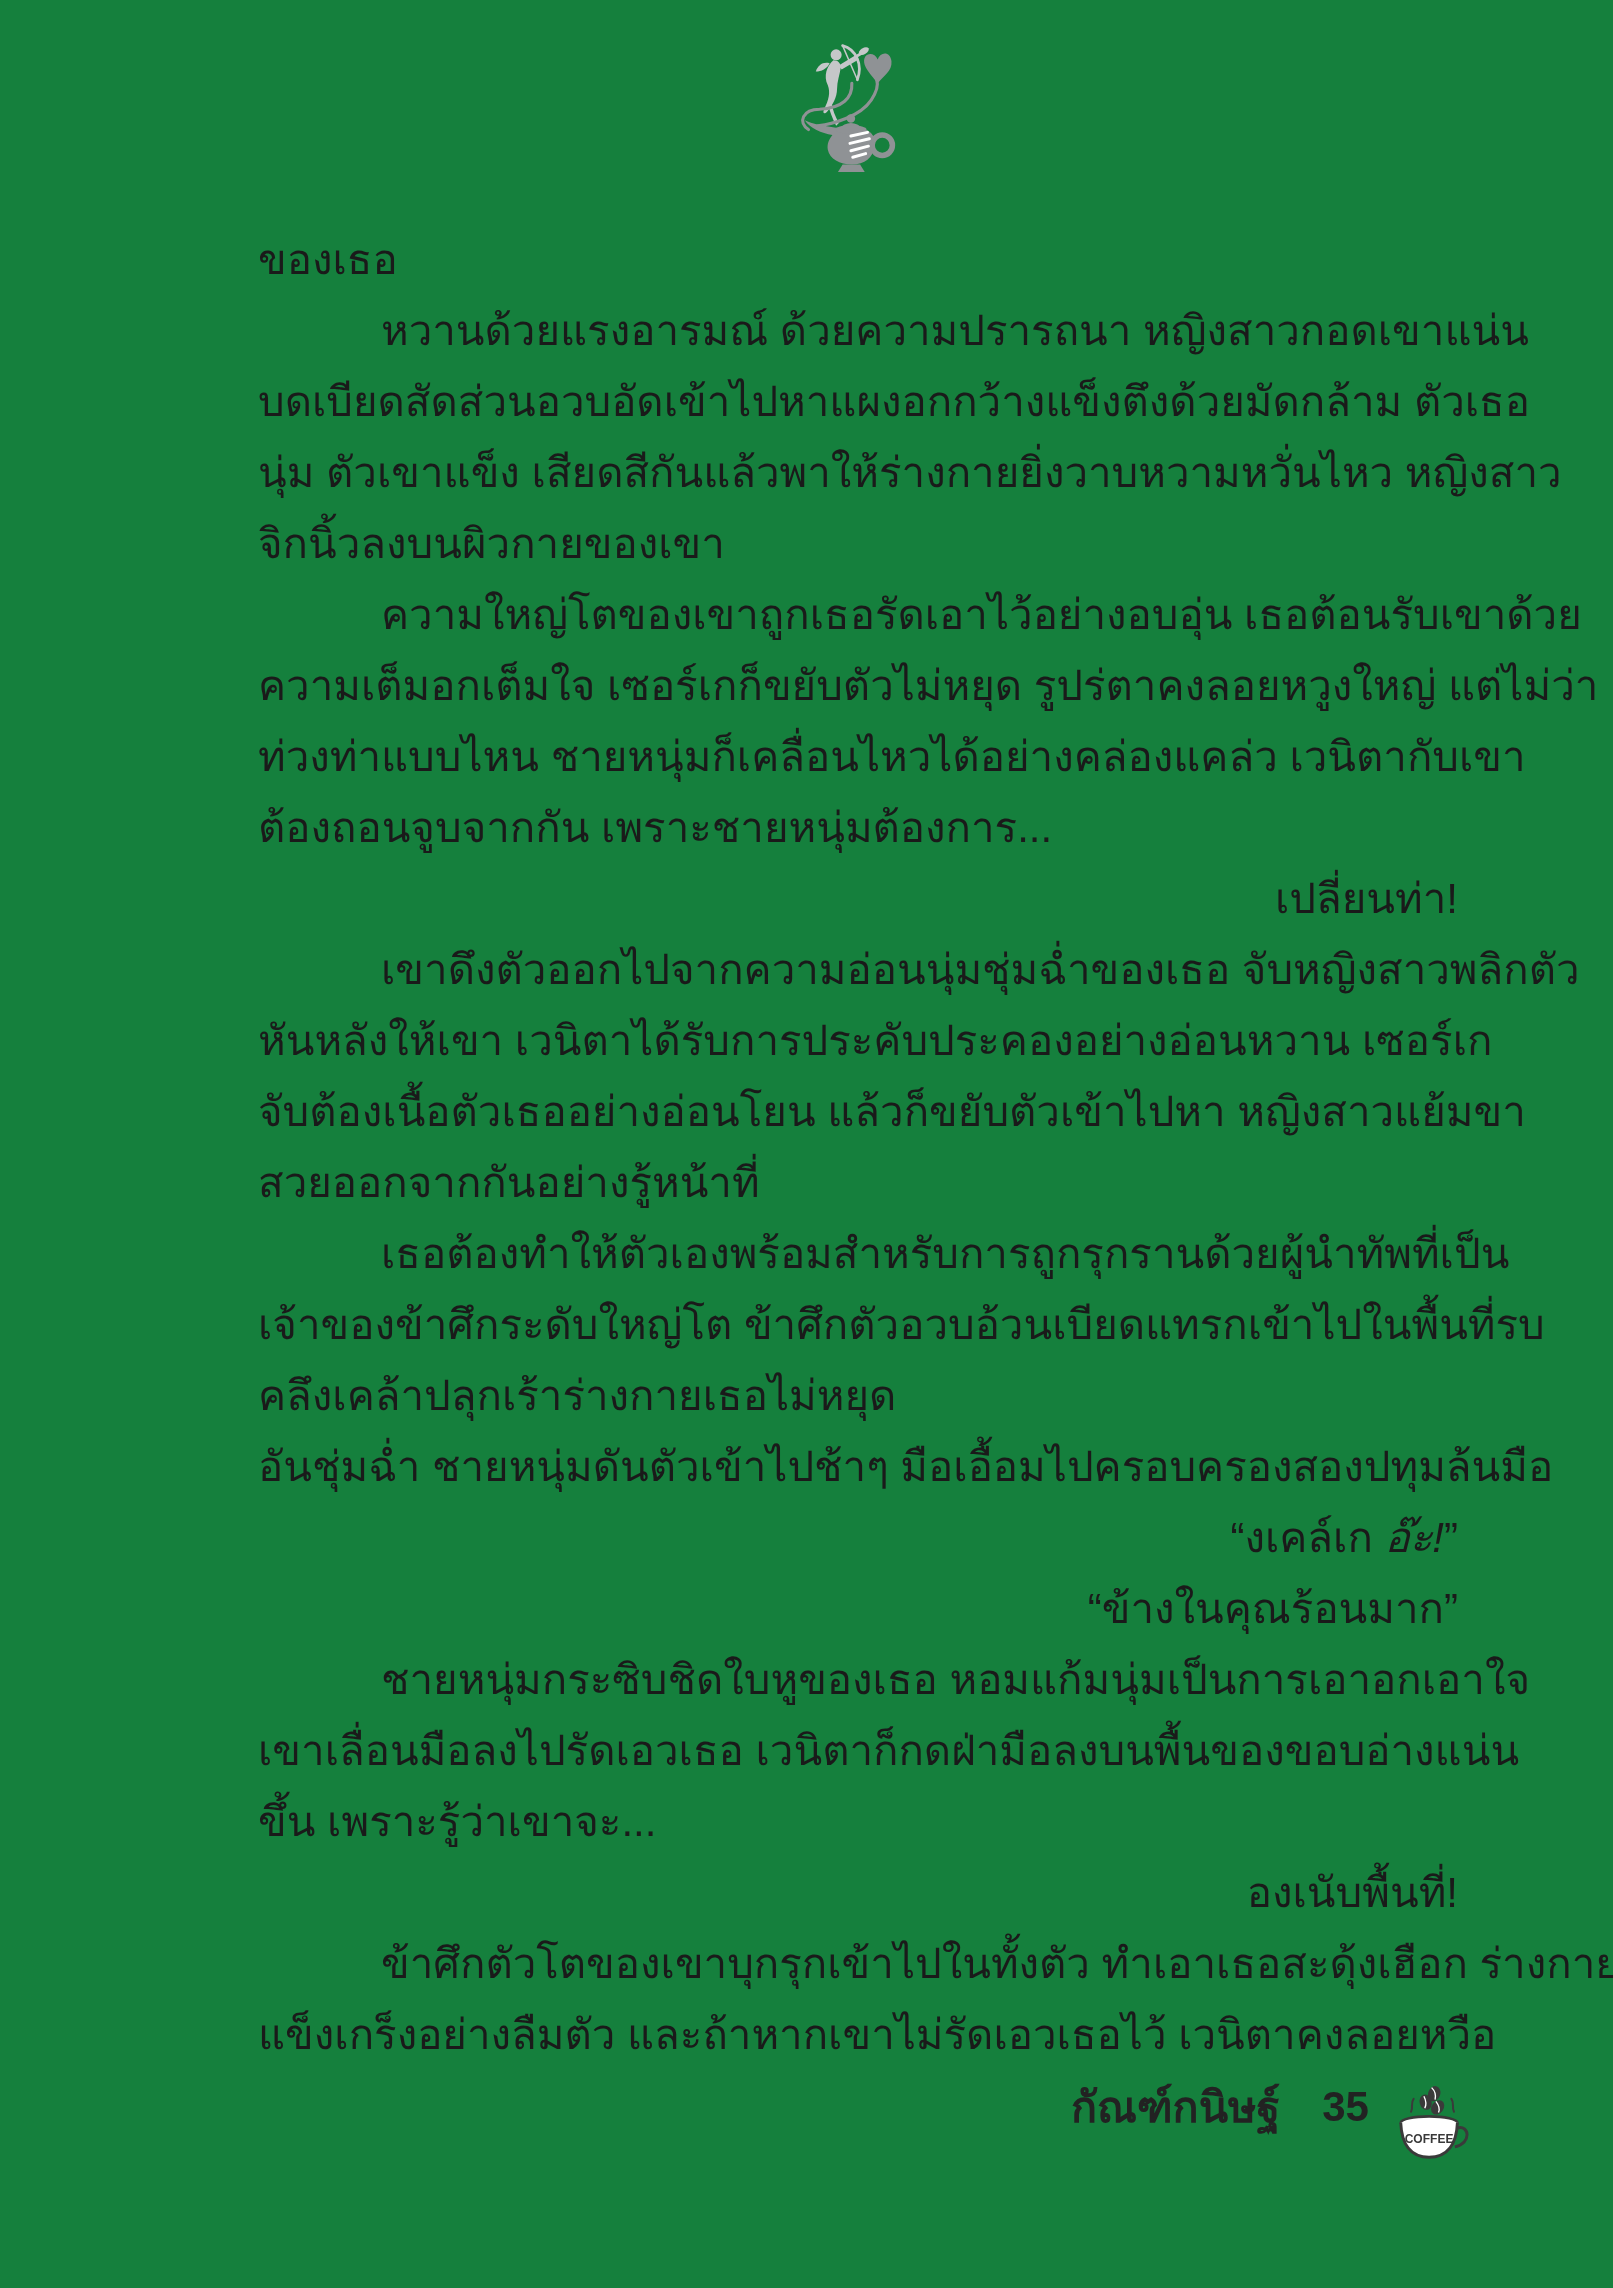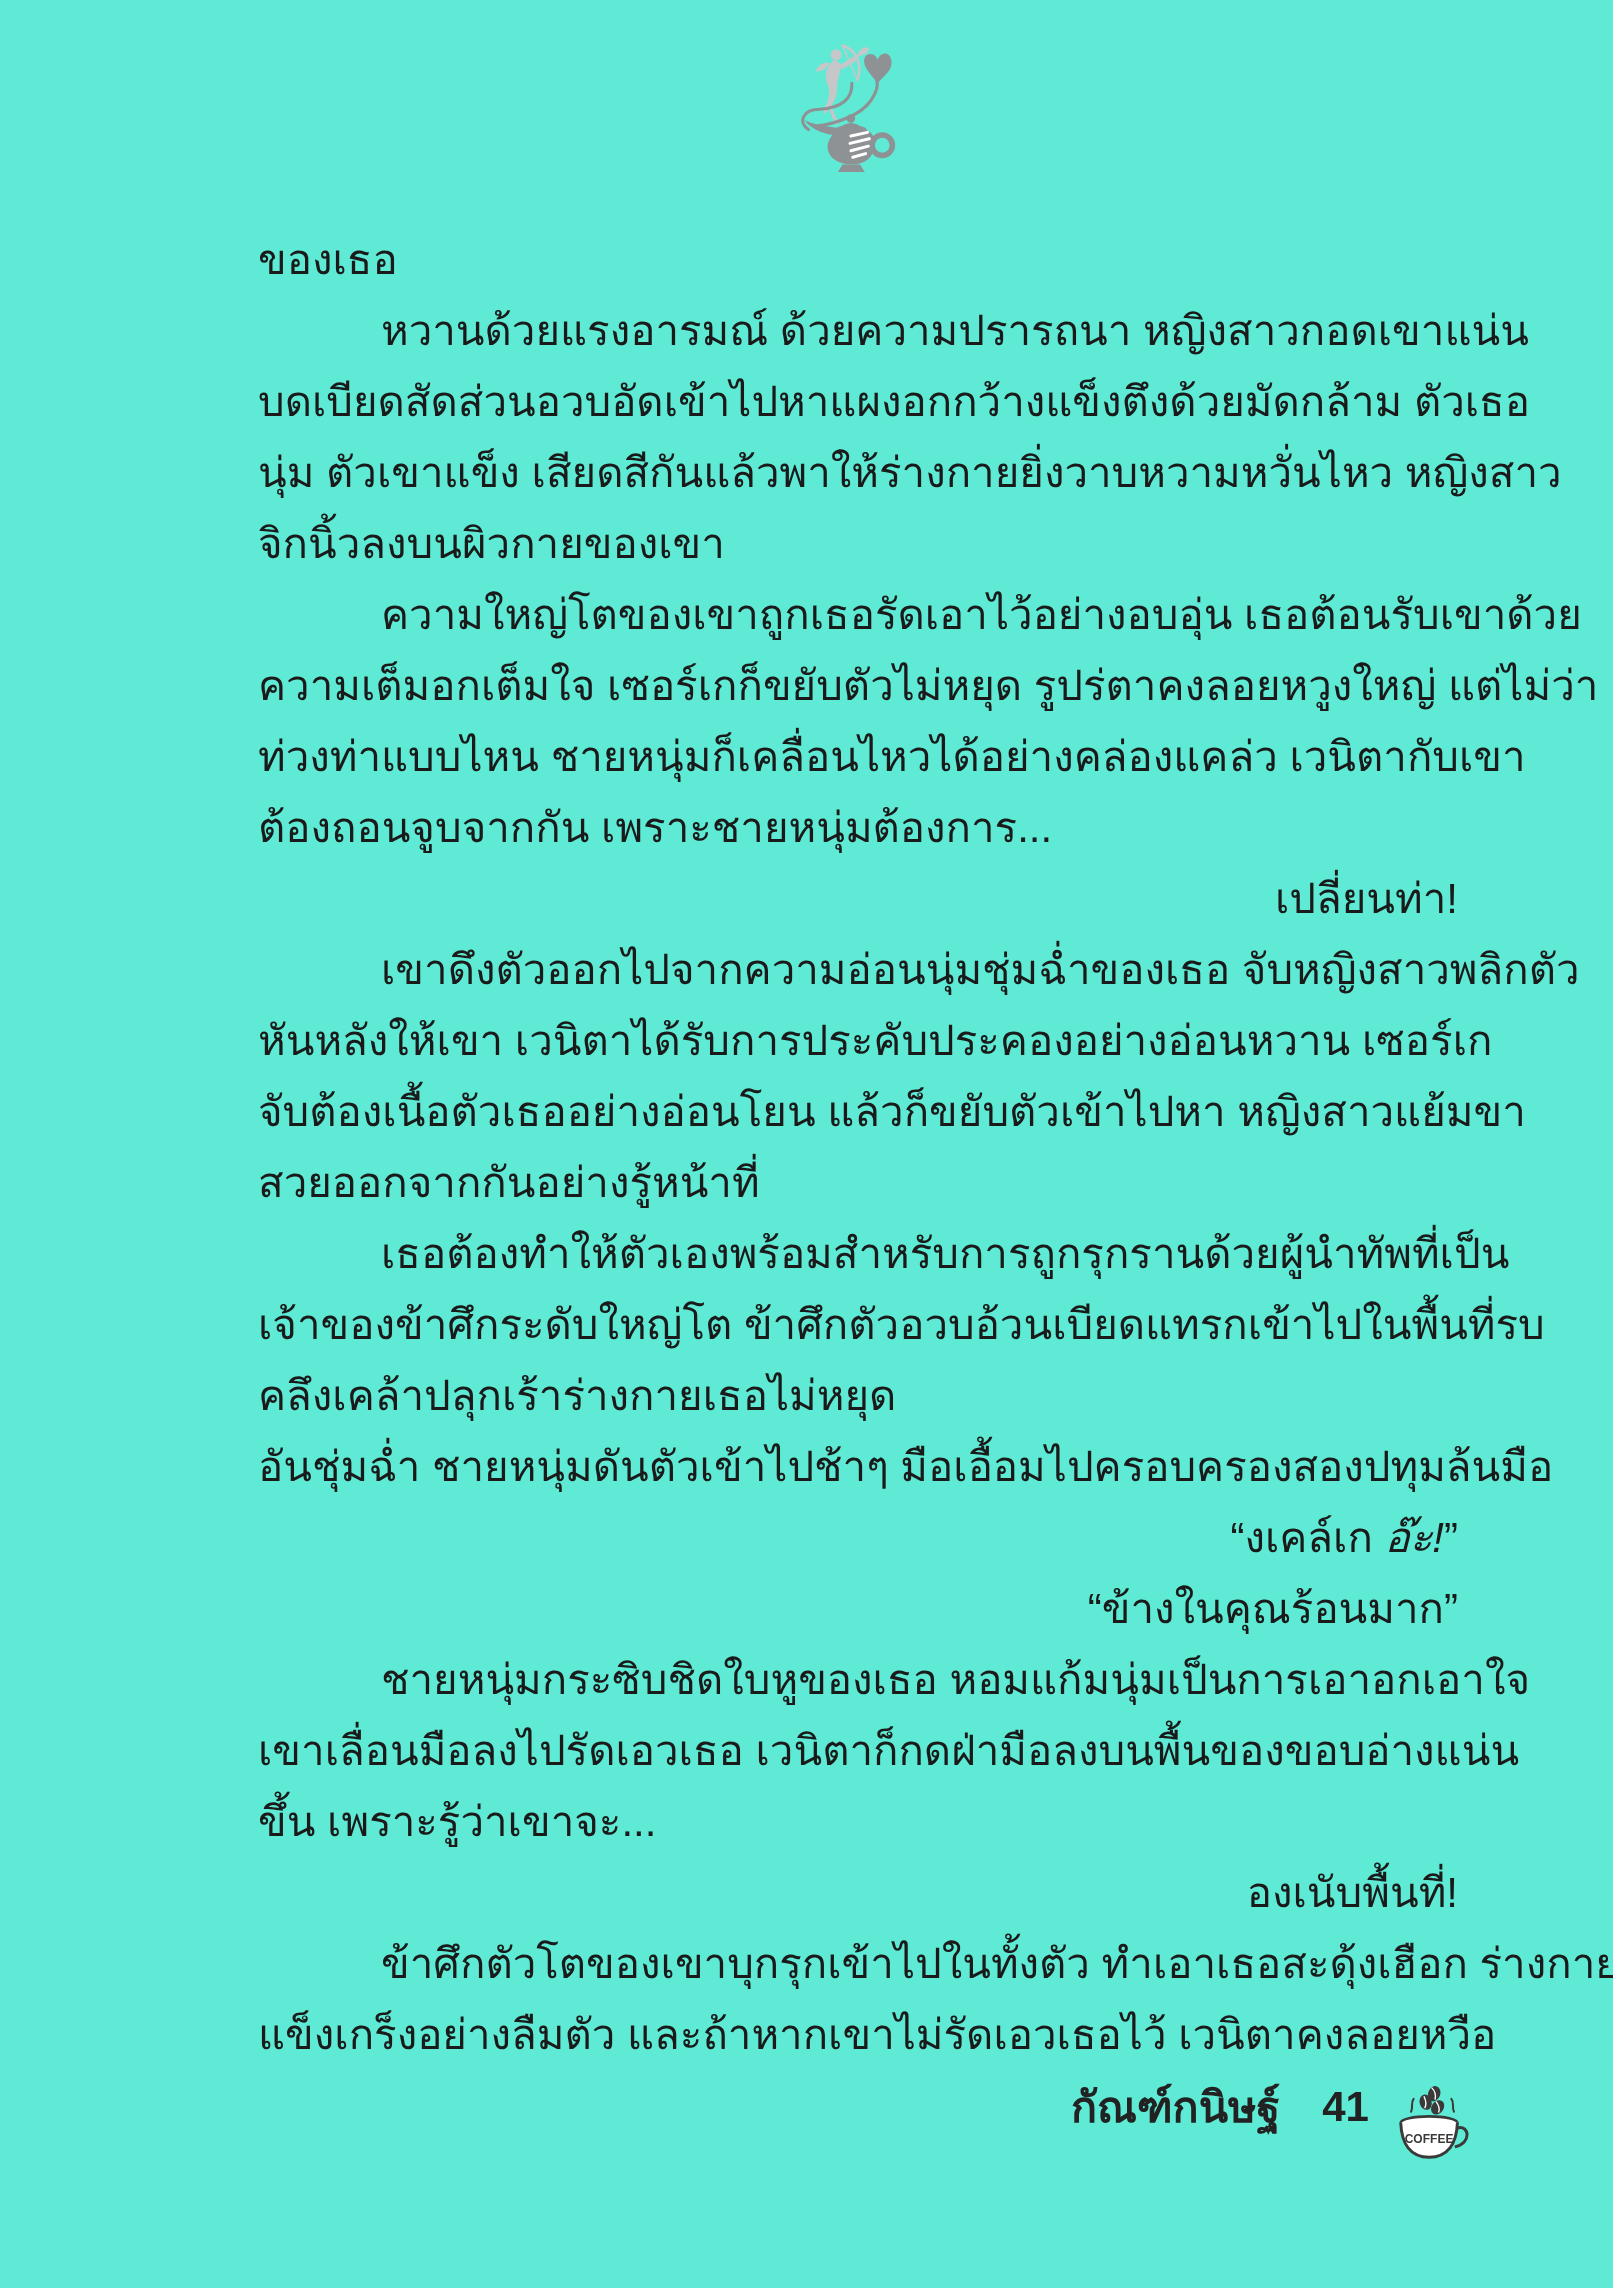--- a/index.html
+++ b/index.html
@@ -6,21 +6,21 @@
   body {
     width: 1613px; height: 2289px;
     background: #ffffff;
     font-family: "Liberation Sans", "DejaVu Sans", sans-serif;
     color: #1a1a1a;
     overflow: hidden;
   }
   .page {
     position: relative;
     width: 1613px; height: 2289px;
-    background: #5eead4;
+    background: #15803d;
   }
 
   
   .logo {
     position: absolute;
     left: 799px; top: 41px;
     width: 113px; height: 131px;
   }
 
   
@@ -140,21 +140,21 @@
     <div class="line indent">ชายหนุ่มกระซิบชิดใบหูของเธอ หอมแก้มนุ่มเป็นการเอาอกเอาใจ</div>
     <div class="line">เขาเลื่อนมือลงไปรัดเอวเธอ เวนิตาก็กดฝ่ามือลงบนพื้นของขอบอ่างแน่น</div>
     <div class="line">ขึ้น เพราะรู้ว่าเขาจะ...</div>
     <div class="line indent">องเนับพื้นที่!</div>
     <div class="line indent">ข้าศึกตัวโตของเขาบุกรุกเข้าไปในทั้งตัว ทำเอาเธอสะดุ้งเฮือก ร่างกาย</div>
     <div class="line">แข็งเกร็งอย่างลืมตัว และถ้าหากเขาไม่รัดเอวเธอไว้ เวนิตาคงลอยหวือ</div>
   </main>
 
   <footer class="footer">
     <span class="author">กัณฑ์กนิษฐ์</span>
-    <span class="pagenum">41</span>
+    <span class="pagenum">35</span>
     <span class="coffee">
       <svg viewBox="0 0 92 110" width="79" height="96" aria-hidden="true">
 
         <g fill="#3a3a3a">
           <ellipse cx="48" cy="8" rx="7" ry="9" transform="rotate(20 48 8)"></ellipse>
           <ellipse cx="38" cy="18" rx="7" ry="9" transform="rotate(-15 38 18)"></ellipse>
           <ellipse cx="52" cy="24" rx="7" ry="9" transform="rotate(35 52 24)"></ellipse>
         </g>
         <g fill="none" stroke="#ffffff" stroke-width="1.6">
           <path d="M45 1 C 49 5, 50 11, 49 15"></path>

